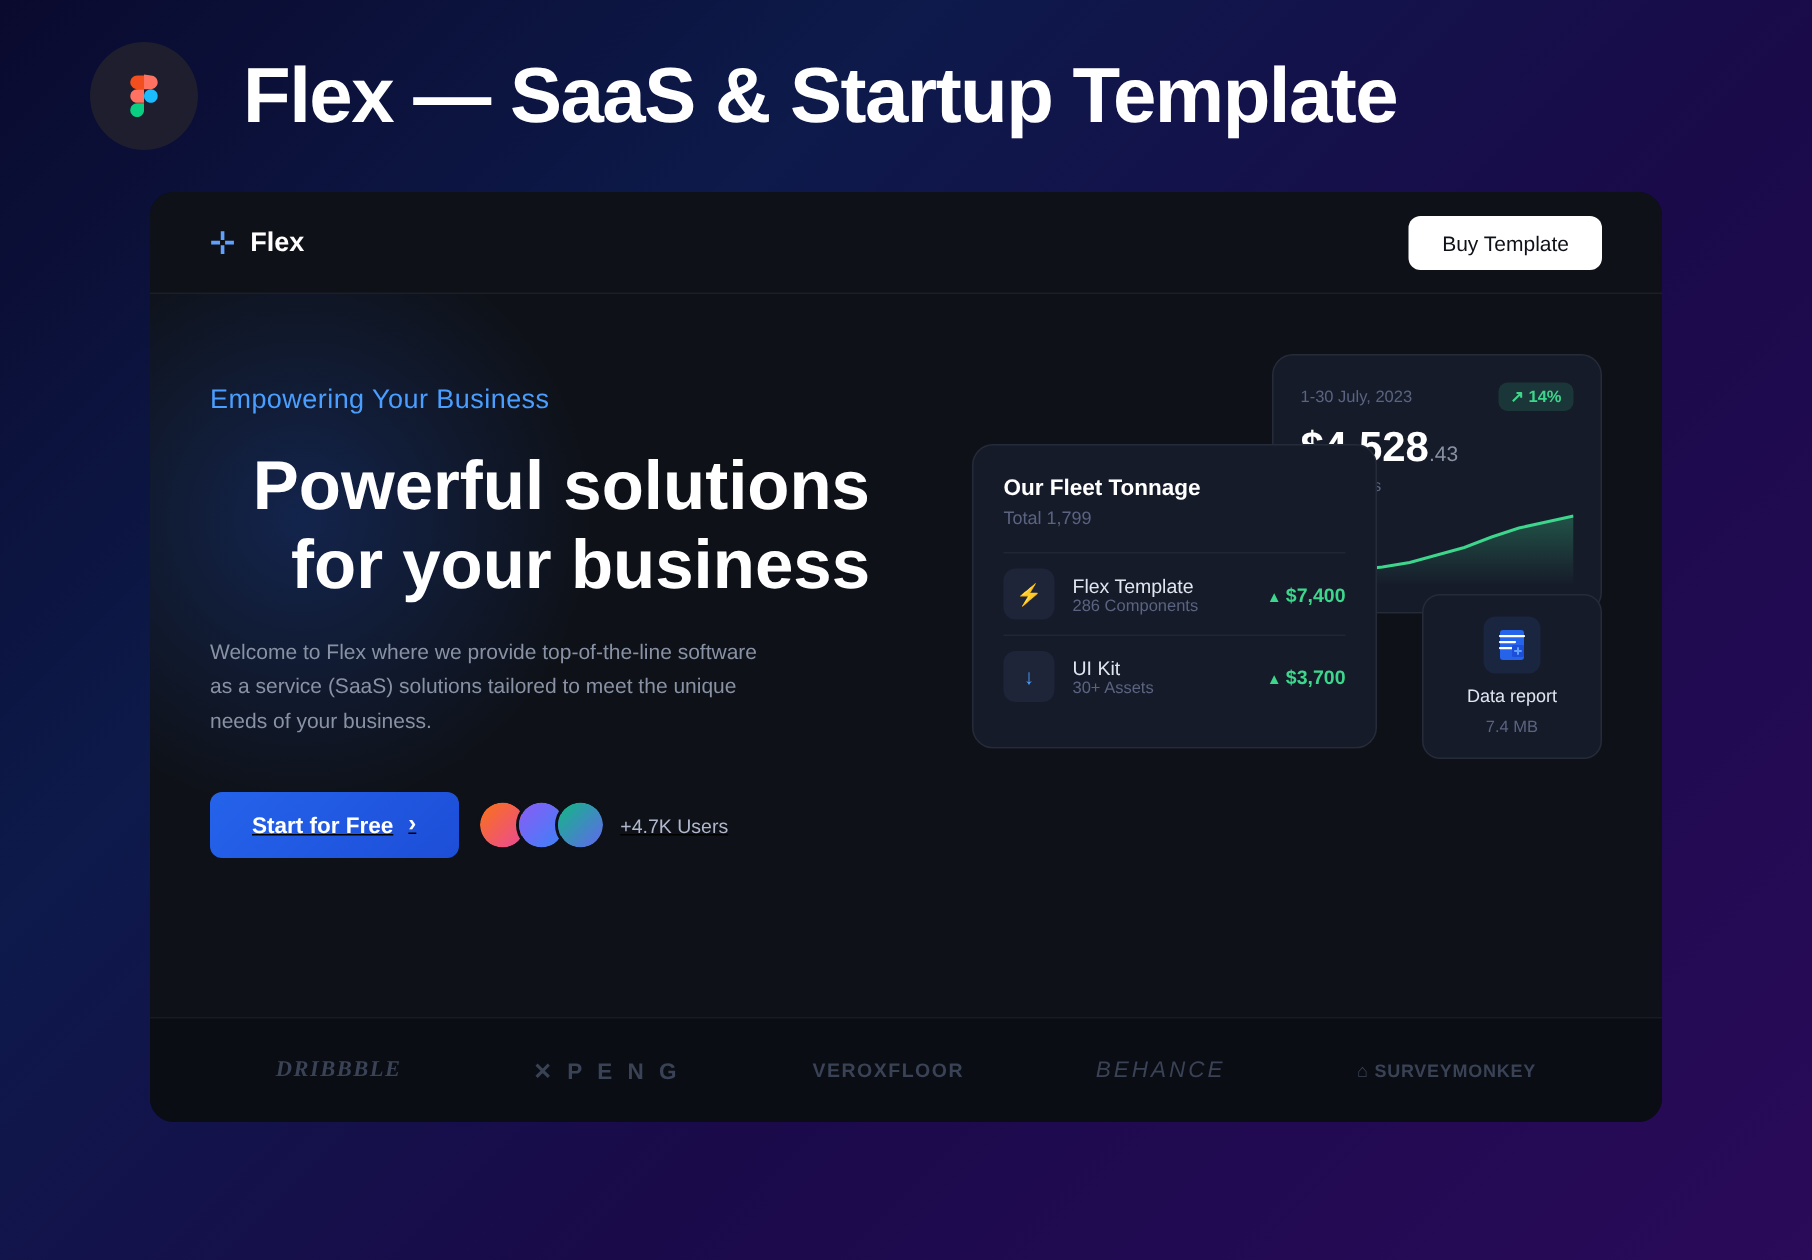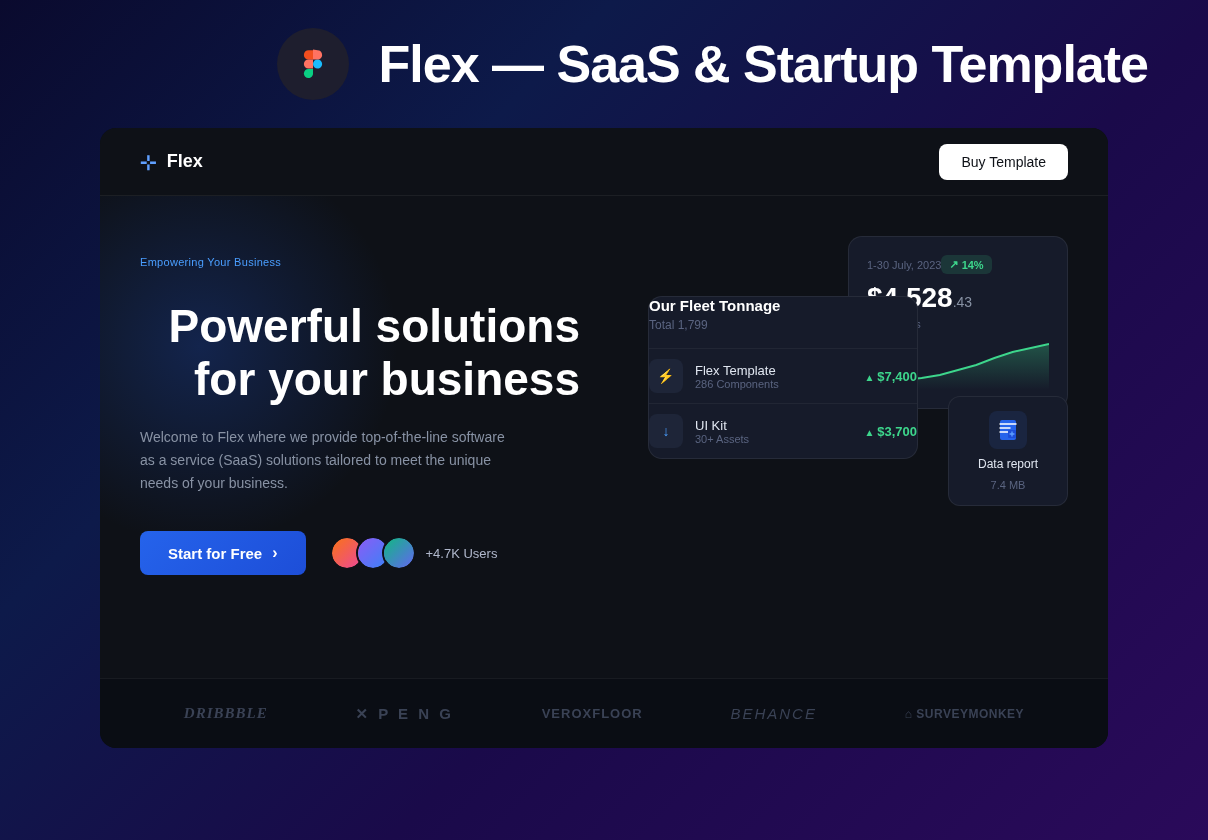--- a/index.html
+++ b/index.html
@@ -10,21 +10,20 @@
       font-family: -apple-system, BlinkMacSystemFont, 'Segoe UI', sans-serif;
       background: linear-gradient(135deg, #0a0a2e 0%, #0d1a4a 30%, #1a0a4a 60%, #2a0a5a 100%);
     }
 
     
     .top-header {
       display: flex;
       align-items: center;
       padding: 28px 60px;
       gap: 30px;
-      justify-content: flex-end;
     }
     .figma-logo {
       width: 72px;
       height: 72px;
       border-radius: 50%;
       background: #1e1e2e;
       display: flex;
       align-items: center;
       justify-content: center;
       flex-shrink: 0;
@@ -114,23 +113,23 @@
       pointer-events: none;
     }
 
     .hero-left {
       flex: 1;
       padding-top: 20px;
       z-index: 2;
     }
     .hero-tagline {
       color: #4a9eff;
-      font-size: 11px;
+      font-size: 18px;
       font-weight: 500;
-      margin-bottom: 32px;
+      margin-bottom: 20px;
       letter-spacing: 0.3px;
     }
     .hero-title {
       font-size: 46px;
       font-weight: 700;
       color: #ffffff;
       line-height: 1.15;
       margin-bottom: 20px;
       max-width: 440px;
       text-align: right;
@@ -138,22 +137,23 @@
     .hero-desc {
       color: #8892a4;
       font-size: 14px;
       line-height: 1.65;
       max-width: 380px;
       margin-bottom: 36px;
     }
     .hero-actions {
       display: flex;
       align-items: center;
-      gap: 24px;
+      gap: 12px;
       margin-bottom: 0;
+      text-decoration: underline;
     }
     .start-btn {
       background: linear-gradient(135deg, #2563eb, #1d4ed8);
       color: #fff;
       border: none;
       border-radius: 8px;
       padding: 13px 28px;
       font-size: 15px;
       font-weight: 600;
       cursor: pointer;
@@ -195,20 +195,21 @@
     }
 
     
     .fleet-card {
       position: absolute;
       left: 0;
       top: 60px;
       width: 270px;
       background: #161b2a;
       border-radius: 14px;
+      padding: 20px;
       border: 1px solid rgba(255,255,255,0.07);
     }
     .fleet-title {
       color: #ffffff;
       font-size: 15px;
       font-weight: 600;
       margin-bottom: 4px;
     }
     .fleet-sub {
       color: #5a6480;
@@ -264,21 +265,21 @@
       width: 220px;
       background: #161b2a;
       border-radius: 14px;
       padding: 18px;
       border: 1px solid rgba(255,255,255,0.07);
       overflow: hidden;
     }
     .revenue-header {
       display: flex;
       align-items: center;
-      justify-content: flex-start;
+      justify-content: space-between;
       margin-bottom: 8px;
     }
     .revenue-date {
       color: #5a6480;
       font-size: 11px;
     }
     .revenue-badge {
       background: rgba(61, 214, 140, 0.15);
       color: #3dd68c;
       font-size: 11px;

